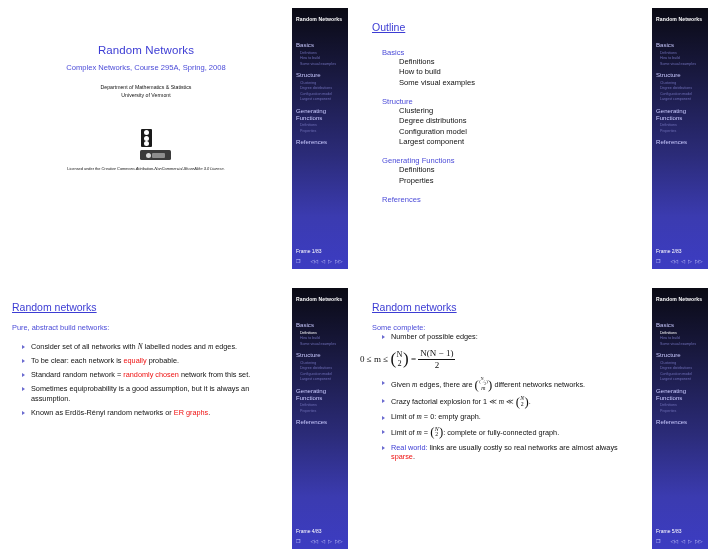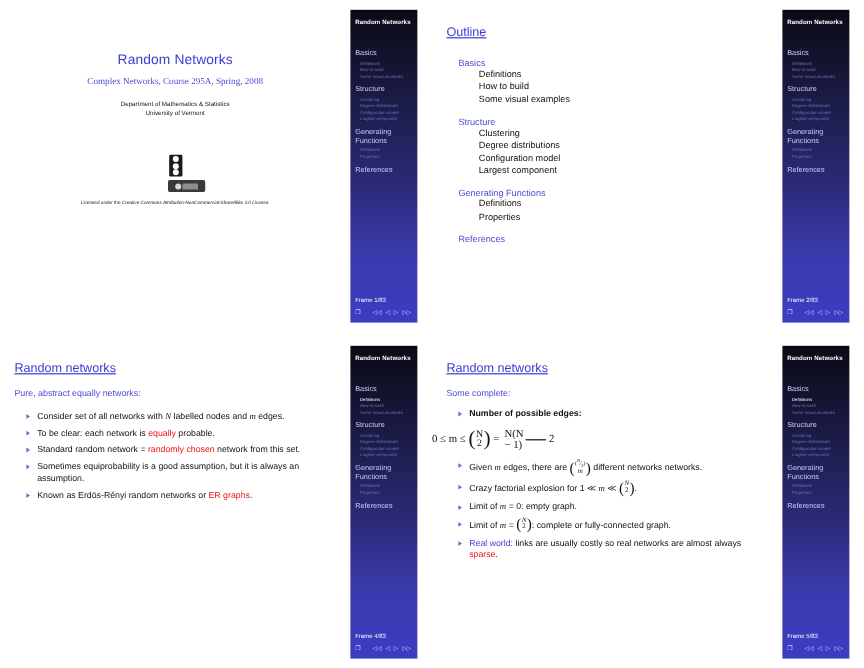--- a/index.html
+++ b/index.html
@@ -93,21 +93,20 @@
   .ttl-wrap { text-align: center; padding-top: 36px; }
   .ttl-main {
     color: #3c3cd4;
     font-size: 11.5px;
     letter-spacing: 0.1px;
   }
   .ttl-sub {
     color: #4b4bd8;
     font-size: 7.6px;
     margin-top: 7px;
-    font-family: Liberation Serif, serif;
   }
   .ttl-author {
     color: #111111;
     font-size: 9.1px;
     margin-top: 24px;
   }
   .ttl-dept {
     color: #111111;
     font-size: 5.2px;
     margin-top: 12px;
@@ -238,20 +237,21 @@
   .binom .stk {
     display: inline-flex;
     flex-direction: column;
     align-items: center;
     line-height: 1.02;
     padding: 0 0.5px;
     font-size: 0.92em;
   }
   .frac {
     display: inline-flex;
+    flex-direction: column;
     align-items: center;
     vertical-align: middle;
     line-height: 1.05;
   }
   .frac .num { padding: 0 2px; }
   .frac .bar { width: 100%; height: 1px; background: #111; margin: 1px 0; }
   .frac .den { padding: 0 2px; }
   .ibinom {
     display: inline-flex;
     align-items: center;
@@ -381,21 +381,21 @@
           <span>▷▷</span>
         </div>
       </div>
     </div>
   </div>
 
   <div class="slide s3">
     <div class="slide-body">
       <div class="head">Random networks</div>
       <div class="spacer"></div>
-      <div class="lead">Pure, abstract equally networks:</div>
+      <div class="lead">Pure, abstract build networks:</div>
       <div class="spacer"></div>
       <ul class="bul">
         <li><span>Consider set of all networks with </span><em class="m">N</em><span> labelled nodes and </span><em class="m">m</em><span> edges.</span></li>
         <li><span>To be clear: each network is </span><span class="red">equally</span><span> probable.</span></li>
         <li><span>Standard random network = </span><span class="red">randomly chosen</span><span> network from this set.</span></li>
         <li><span>Sometimes equiprobability is a good assumption, but it is always an assumption.</span></li>
         <li><span>Known as Erdös-Rényi random networks or </span><span class="red">ER graphs</span><span>.</span></li>
       </ul>
     </div>
     <div class="sidebar">
@@ -430,21 +430,21 @@
         </div>
       </div>
     </div>
   </div>
 
   <div class="slide s4">
     <div class="slide-body">
       <div class="head">Random networks</div>
       <div class="spacer"></div>
       <div class="lead">Some complete:</div>
-      <ul class="bul" style="margin-top:8px;font-weight:bold;">
+      <ul class="bul" style="margin-top:0;">
         <li><span>Number of possible edges:</span></li>
       </ul>
       <div class="eq">
         <span>0 ≤ m ≤</span>
         <span class="binom">
             <span class="par">(</span>
             <span class="stk">
               <span>N</span>
               <span>2</span>
             </span>

